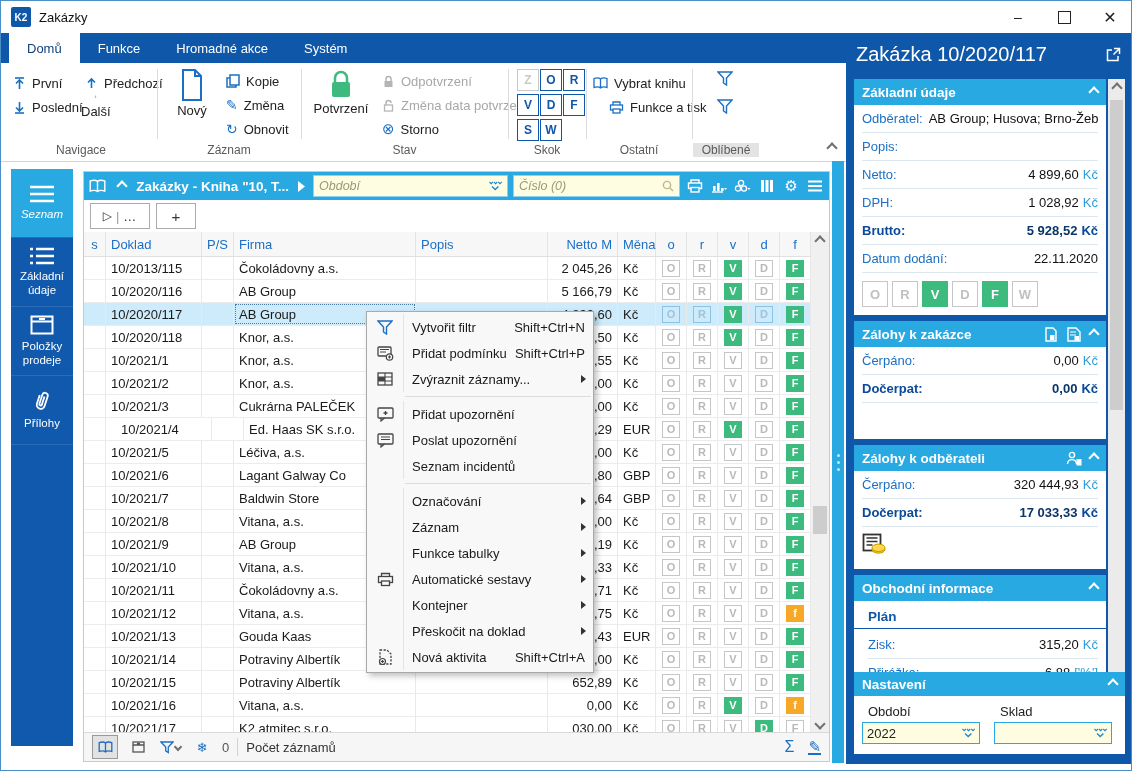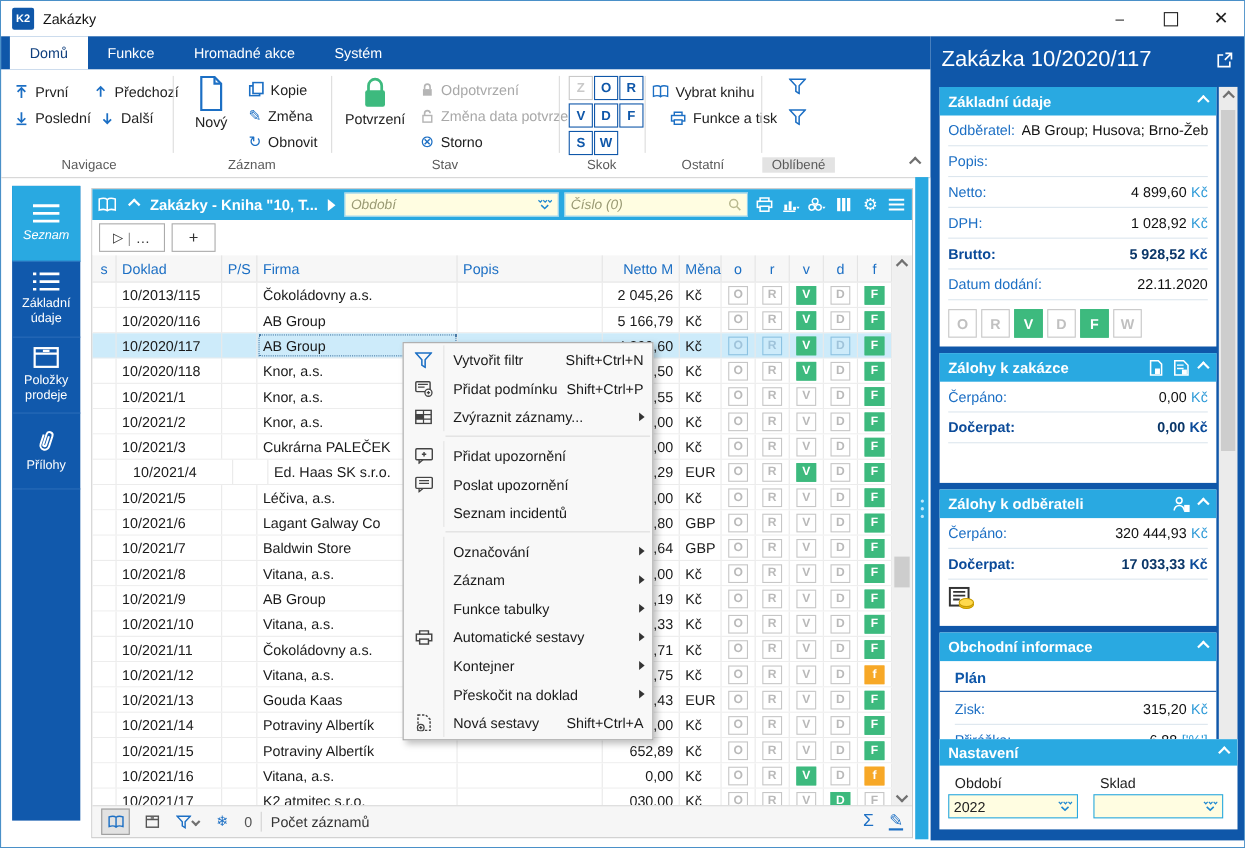--- a/index.html
+++ b/index.html
@@ -168,21 +168,21 @@
             <path d="M6.5 1 v9 M3 6.5 L6.5 10 L10 6.5" stroke="#1c6fc4" stroke-width="1.6" fill="none"></path>
           </svg>
         <span>Poslední</span>
         </div>
       <div class="rsmall" style="position:absolute;left:78px;top:8px;">
         <svg width="13" height="13" viewBox="0 0 13 13">
             <path d="M6.5 2 v9 M3 5.5 L6.5 2 L10 5.5" stroke="#1c6fc4" stroke-width="1.6" fill="none"></path>
           </svg>
         <span>Předchozí</span>
         </div>
-      <div class="rsmall" style="position:absolute;left:84px;top:32px;">
+      <div class="rsmall" style="position:absolute;left:74px;top:32px;flex-direction:column;">
         <svg width="13" height="13" viewBox="0 0 13 13">
             <path d="M6.5 2 v9 M3 7.5 L6.5 11 L10 7.5" stroke="#1c6fc4" stroke-width="1.6" fill="none"></path>
           </svg>
         <span>Další</span>
         </div>
       <div class="rglabel">Navigace</div>
     </div>
     <div class="rgsep" style="left:156px;"></div>
 
     <div class="rgroup" style="left:157px;width:142px;">
@@ -1244,16 +1244,16 @@
       <span class="subarr"></span>
     </div>
     <div class="mi">
       <span class="gutter">
         <svg width="15" height="16" viewBox="0 0 15 16">
           <path d="M2 1 h7 l4 4 v10 h-11 z" fill="none" stroke="#444" stroke-width="1.3" stroke-dasharray="2.2 1.4"></path>
           <circle cx="4.5" cy="12.5" r="3" fill="#f8f8f8" stroke="#444" stroke-width="1.2"></circle>
           <path d="M4.5 11 v3 M3 12.5 h3" stroke="#444" stroke-width="1.2"></path>
         </svg>
       </span>
-      <span class="mlabel">Nová sestavy</span>
+      <span class="mlabel">Nová aktivita</span>
       <span class="msc">Shift+Ctrl+A</span>
     </div>
   </div>
 
 </body></html>

